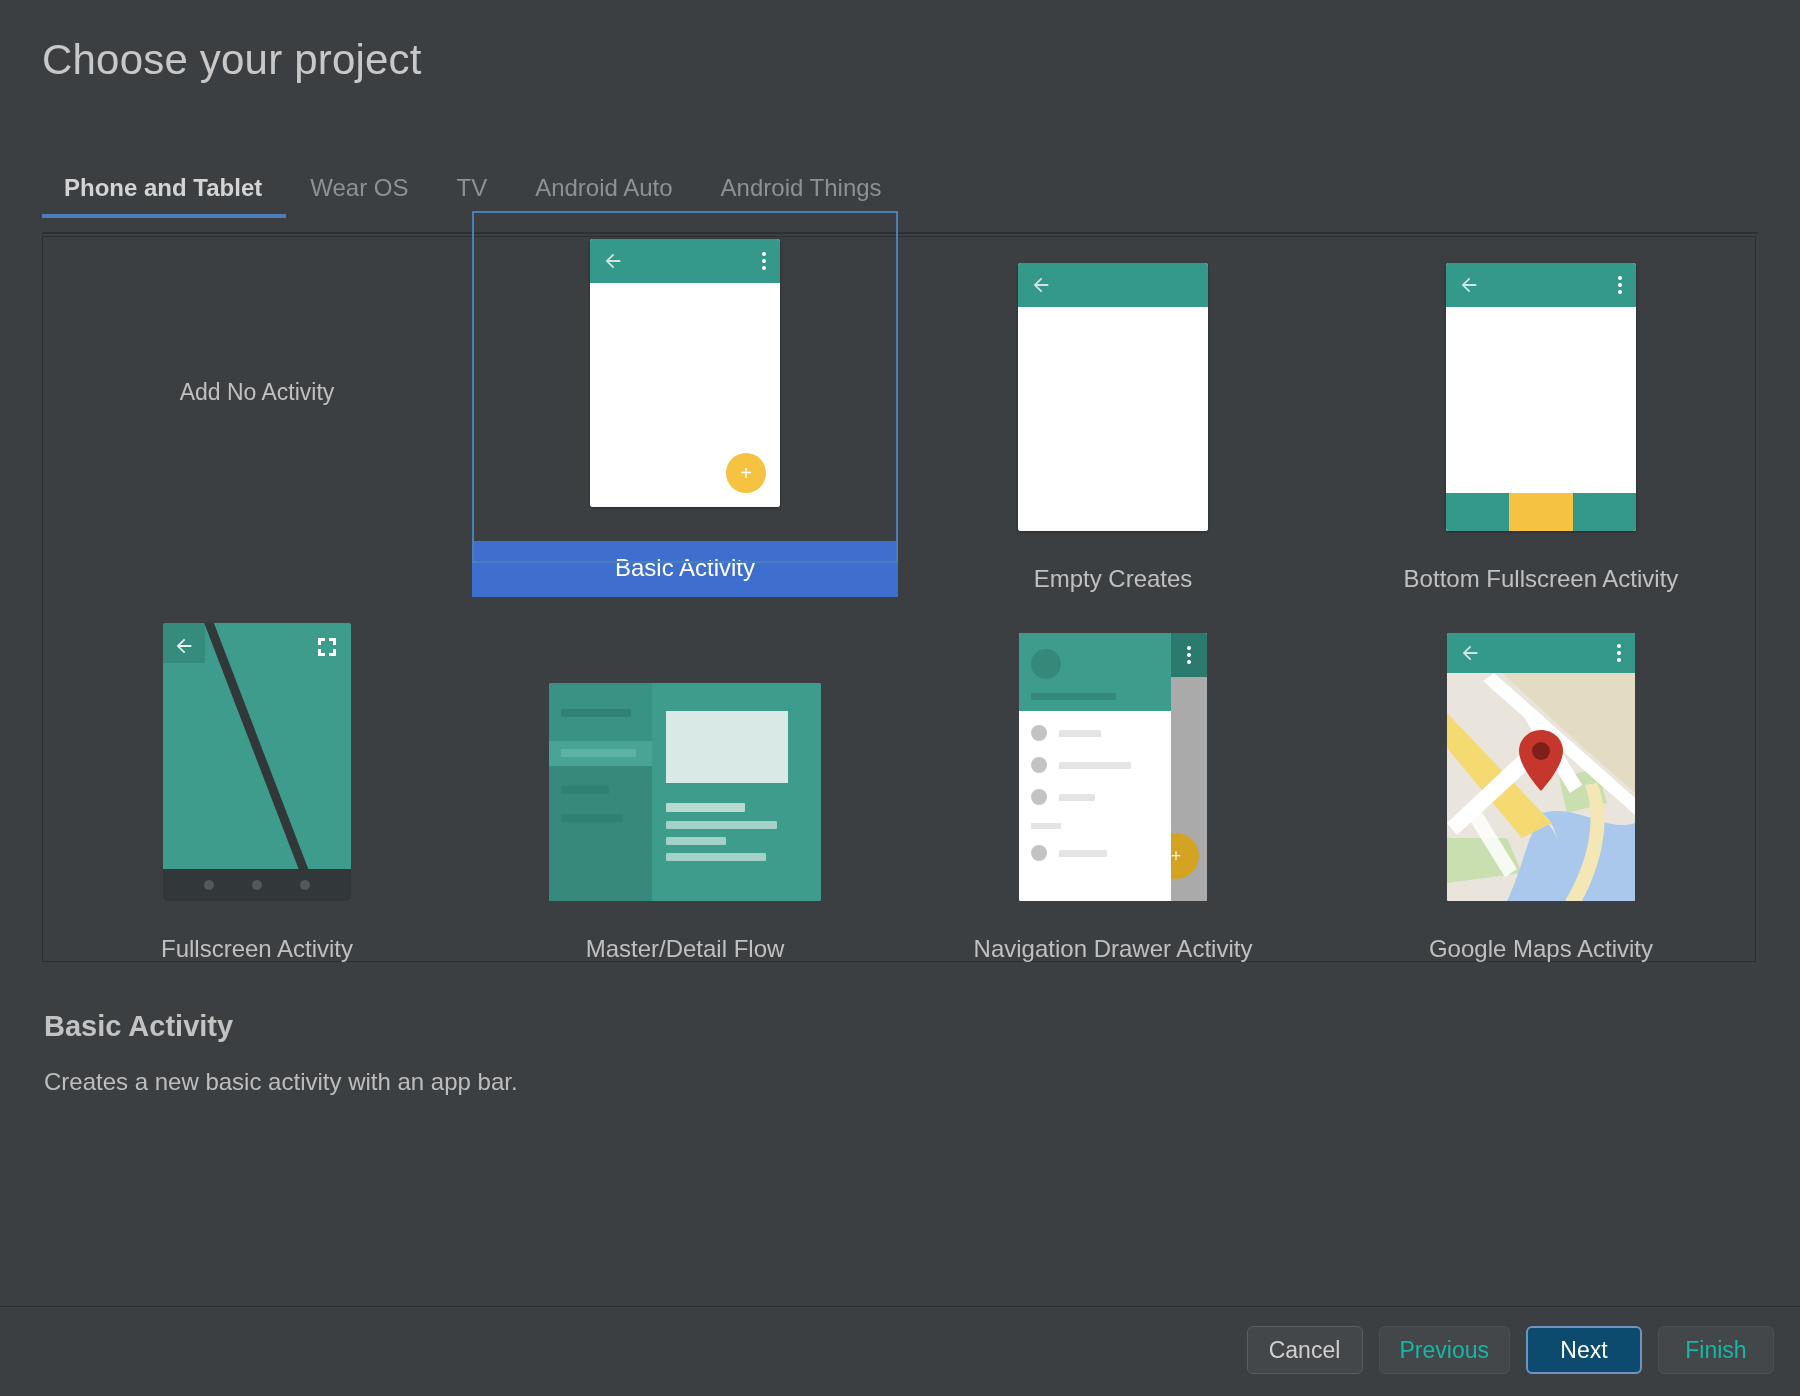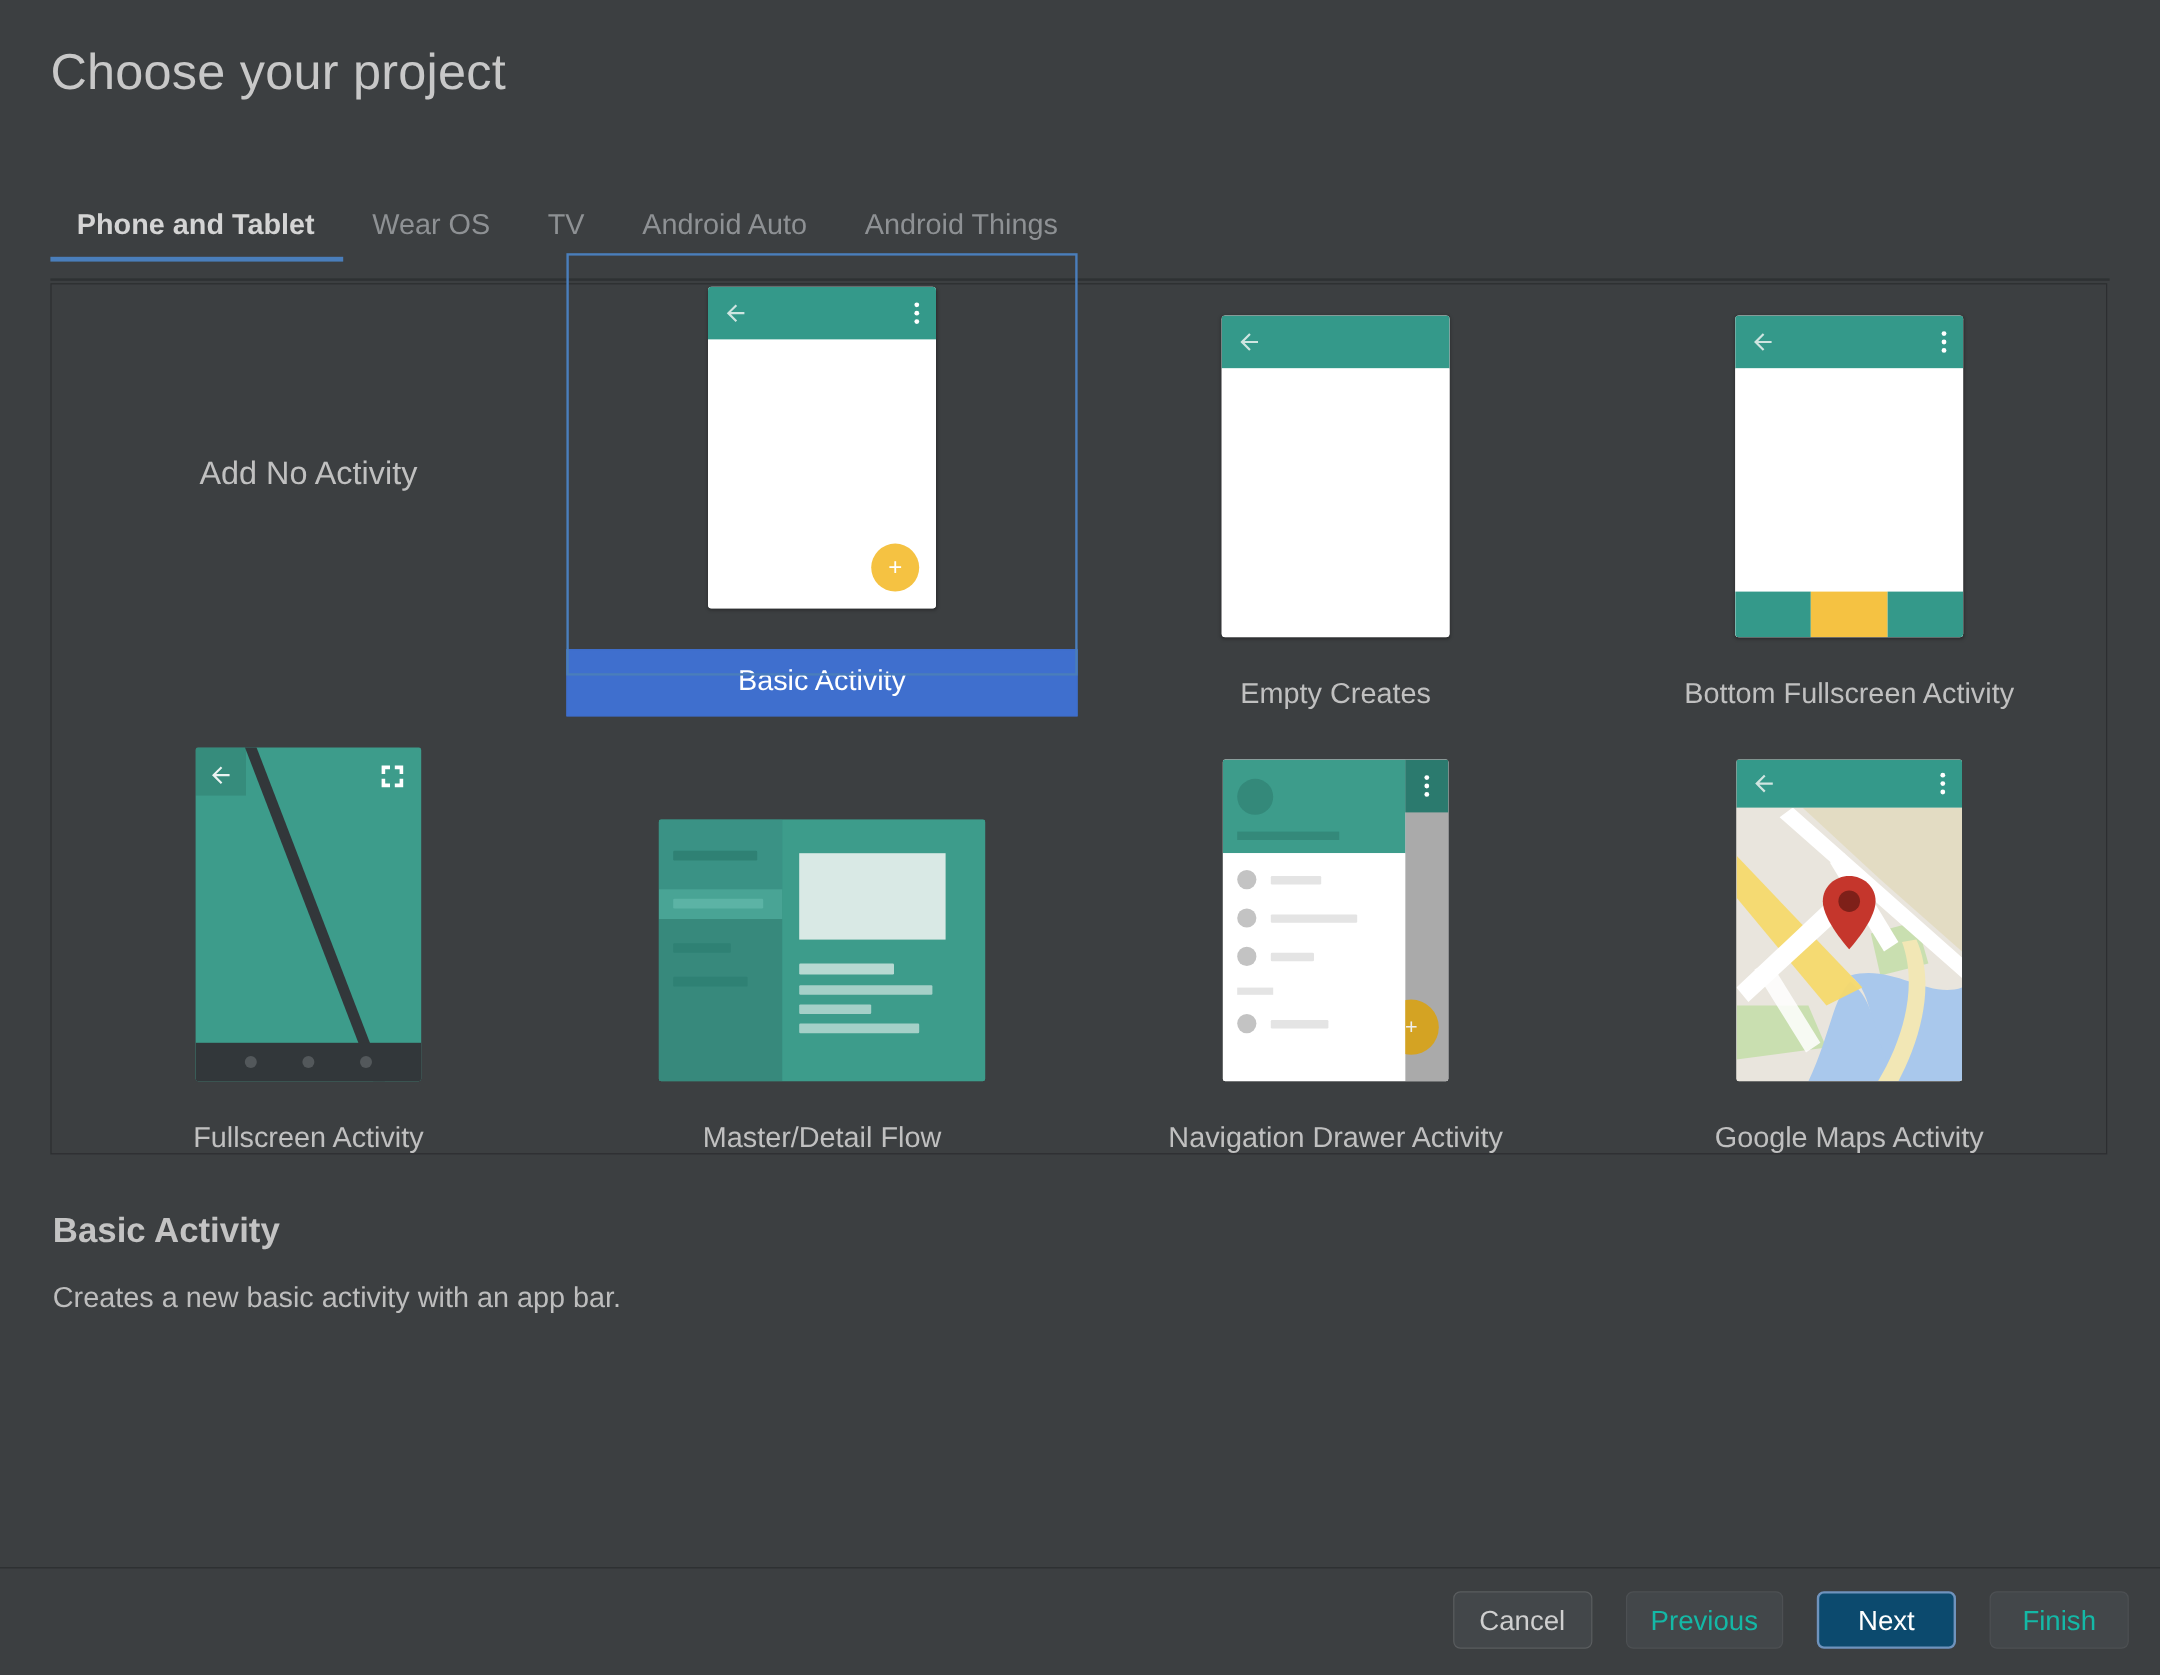--- a/index.html
+++ b/index.html
@@ -128,21 +128,21 @@
     color: #ffffff;
     width: calc(100% - 2px);
     padding: 12px 0 14px 0;
     margin-top: 18px;
     border: 1px solid #3f6fce;
     box-sizing: border-box;
   }
 
   
   .plain-cell-text {
-    font-size: 27px;
+    font-size: 23px;
     color: #c0c0c0;
     align-self: center;
     margin-top: 168px;
   }
 
   
   .phone {
     width: 190px;
     height: 268px;
     background: #ffffff;
@@ -440,21 +440,21 @@
     left: 0; right: 0;
     top: 1306px;
     height: 1px;
     background: #2c2e30;
   }
   #footer {
     position: absolute;
     right: 26px;
     top: 1326px;
     display: flex;
-    gap: 28px;
+    gap: 16px;
   }
   .btn {
     min-width: 116px;
     height: 48px;
     border-radius: 6px;
     border: 1px solid #5a5d5f;
     background: #43474a;
     color: #cfcfcf;
     font-size: 23px;
     display: flex;

